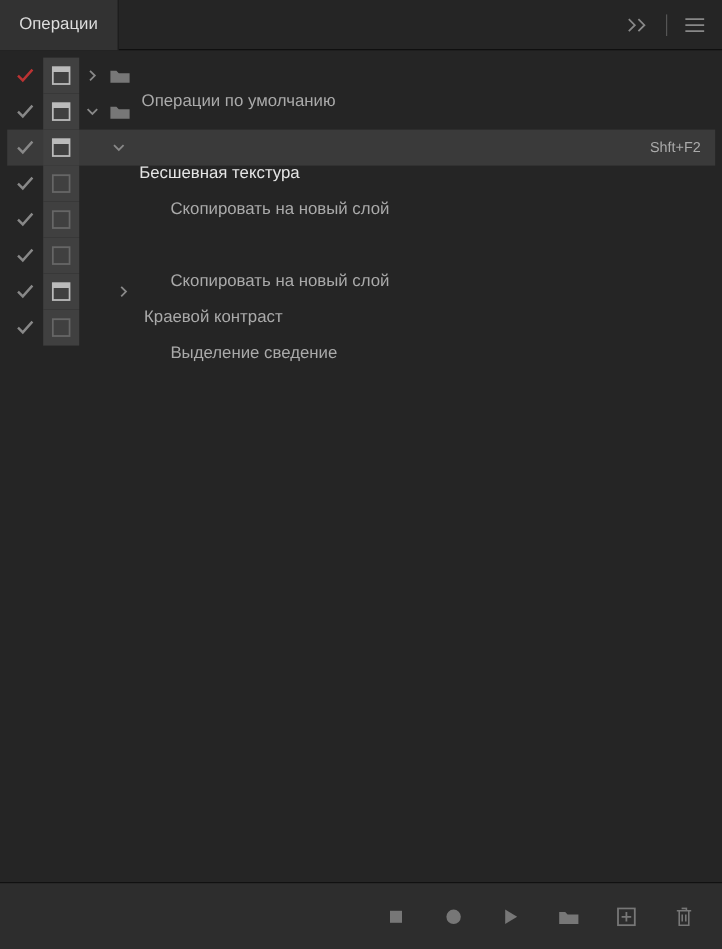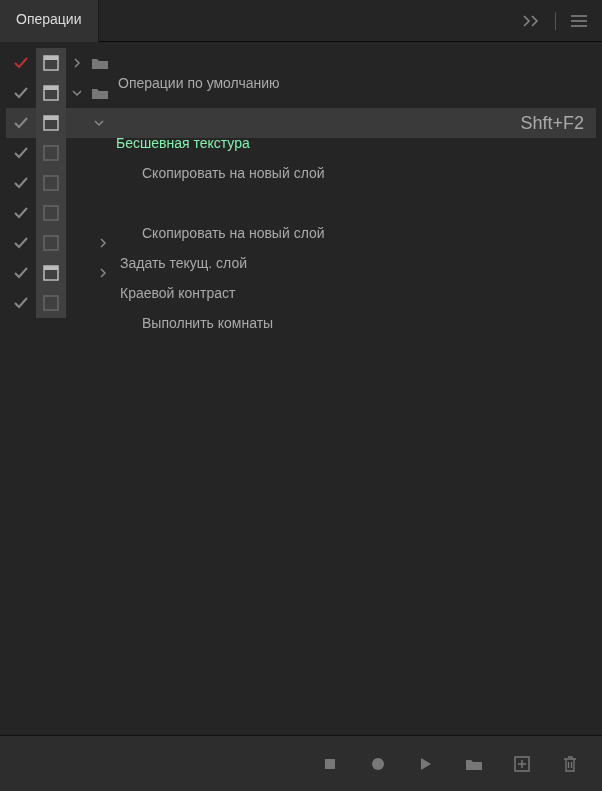--- a/index.html
+++ b/index.html
@@ -86,25 +86,25 @@
 }
 .label {
   flex: 1;
   color: #aaa;
   font-size: 14px;
   padding-left: 6px;
   white-space: nowrap;
   overflow: hidden;
   margin-top: 40px;
 }
-.row.selected .label { color: #86efac; }
+.row.selected .label { color: #e5e5e5; }
 .shortcut {
   padding-right: 12px;
   color: #aaa;
-  font-size: 18px;
+  font-size: 12px;
 }
 .indent { display: inline-block; }
 
 .bottombar {
   height: 56px;
   display: flex;
   align-items: center;
   justify-content: flex-end;
   gap: 28px;
   padding: 0 22px;
@@ -254,65 +254,46 @@
       <div class="label">Скопировать на новый слой</div>
     </div>
     <div class="row">
       <div class="cell-check">
         <svg width="16" height="14" viewBox="0 0 16 14">
           <path d="M2 7 L6 11 L14 2" stroke="#888" stroke-width="2" fill="none"></path>
         </svg>
       </div>
       <div class="cell-expand-icon">
         <svg width="16" height="16" viewBox="0 0 16 16">
-          <rect x="1" y="1" width="14" height="14" fill="none" stroke="#666" stroke-width="1.5"></rect>
+          <rect x="1" y="1" width="14" height="14" fill="none" stroke="#bbb" stroke-width="1.5"></rect>
+          <rect x="1" y="1" width="14" height="4" fill="#bbb"></rect>
         </svg>
       </div>
       <span class="indent" style="width: 26px;"></span>
       <div class="cell-chevron">
         <svg width="12" height="12" viewBox="0 0 12 12">
           <path d="M4 2 L8 6 L4 10" stroke="#888" stroke-width="1.5" fill="none"></path>
         </svg>
       </div>
-      <div class="label">Задать текущ. слой</div>
-    </div>
-    <div class="row">
-      <div class="cell-check">
-        <svg width="16" height="14" viewBox="0 0 16 14">
-          <path d="M2 7 L6 11 L14 2" stroke="#888" stroke-width="2" fill="none"></path>
-        </svg>
-      </div>
-      <div class="cell-expand-icon">
-        <svg width="16" height="16" viewBox="0 0 16 16">
-          <rect x="1" y="1" width="14" height="14" fill="none" stroke="#bbb" stroke-width="1.5"></rect>
-          <rect x="1" y="1" width="14" height="4" fill="#bbb"></rect>
-        </svg>
-      </div>
-      <span class="indent" style="width: 26px;"></span>
-      <div class="cell-chevron">
-        <svg width="12" height="12" viewBox="0 0 12 12">
-          <path d="M4 2 L8 6 L4 10" stroke="#888" stroke-width="1.5" fill="none"></path>
-        </svg>
-      </div>
       <div class="label">Краевой контраст</div>
     </div>
     <div class="row">
       <div class="cell-check">
         <svg width="16" height="14" viewBox="0 0 16 14">
           <path d="M2 7 L6 11 L14 2" stroke="#888" stroke-width="2" fill="none"></path>
         </svg>
       </div>
       <div class="cell-expand-icon">
         <svg width="16" height="16" viewBox="0 0 16 16">
           <rect x="1" y="1" width="14" height="14" fill="none" stroke="#666" stroke-width="1.5"></rect>
         </svg>
       </div>
       <span class="indent" style="width: 48px;"></span>
       <div class="cell-chevron"></div>
-      <div class="label">Выполнить комнаты</div>
+      <div class="label">Выделение сведение</div>
     </div>
   </div>
 
 <div class="bottombar">
   <div class="bb-btn">
     <svg width="12" height="12">
         <rect x="1" y="1" width="10" height="10" fill="#777"></rect>
       </svg>
   </div>
   <div class="bb-btn">

